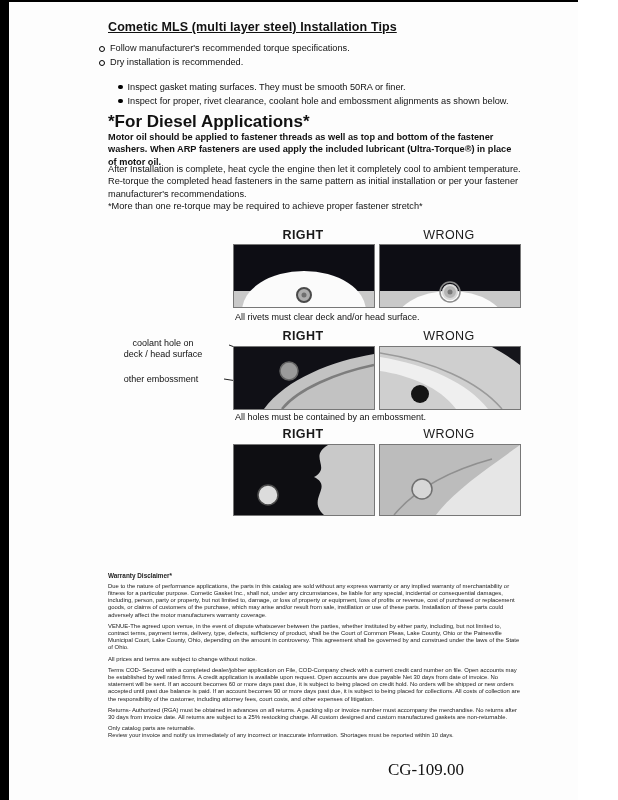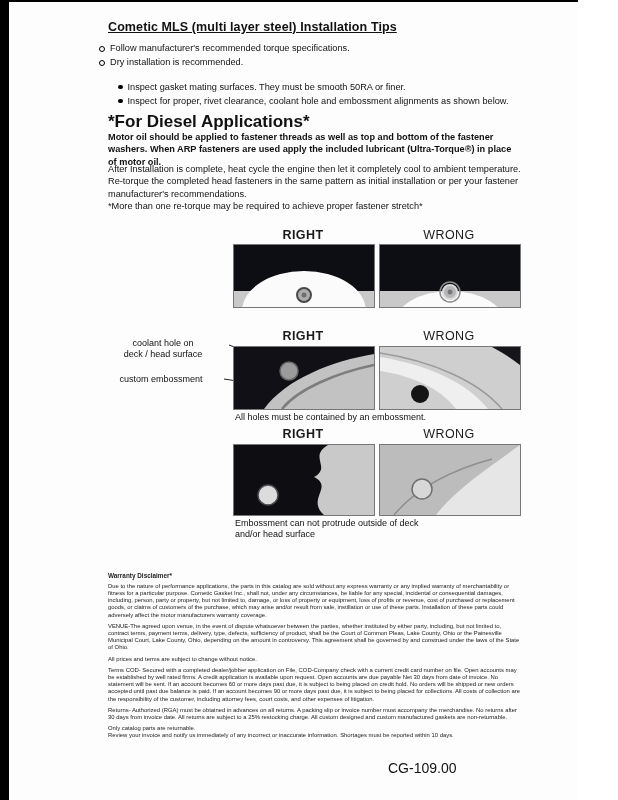--- a/index.html
+++ b/index.html
@@ -51,21 +51,21 @@
   .anno { position:absolute; font-size:9px; line-height:1.2; text-align:center; color:#111; }
   .anno-coolant { left:0; top:112px; width:126px; }
   .anno-emboss  { left:0; top:148px; width:122px; }
   .anno-lines { position:absolute; left:0; top:0; pointer-events:none; }
 
   .legal { position:absolute; left:108px; top:572px; width:412px; font-size:5.9px; line-height:1.22; color:#222; }
   .legal-h { font-weight:bold; font-size:6.4px; margin-bottom:3px; }
   .legal-p { margin:0 0 4px 0; }
   .legal-p.tight { margin-bottom:0; }
 
-  .footer { position:absolute; left:388px; top:760px; font-size:14px; color:#111; }
+  .footer { position:absolute; left:388px; top:760px; font-size:17px; color:#111;font-family:Liberation Serif, serif; }
 </style>
 </head>
 <body>
 
 <div class="page">
   <div class="edge-left"></div>
   <div class="edge-top"></div>
 
   <h1 class="title">Cometic MLS (multi layer steel) Installation Tips</h1>
 
@@ -117,29 +117,30 @@
     <div class="fig colR f-r1">
       <svg viewBox="0 0 140 62" width="140" height="62">
         <rect width="140" height="62" fill="#c9c9c9"></rect>
         <rect width="140" height="46" fill="#0d0d14"></rect>
         <ellipse cx="70" cy="80" rx="56" ry="34" fill="#fbfbfb"></ellipse>
         <circle cx="70" cy="47" r="10" fill="none" stroke="#8a8a8a" stroke-width="1.5"></circle>
         <circle cx="70" cy="47" r="7" fill="#b5b5b5" stroke="#d9d9d9" stroke-width="2"></circle>
         <circle cx="70" cy="47" r="2.5" fill="#777"></circle>
       </svg>
     </div>
+    <div class="cap c1">All rivets must clear deck and/or head surface.</div>
 
     <div class="lbl colL row2-lbl">RIGHT</div>
     <div class="lbl colR row2-lbl">WRONG</div>
 
     <div class="anno anno-coolant">
       <div>coolant hole on</div>
       <div>deck / head surface</div>
     </div>
-    <div class="anno anno-emboss">custom embossment</div>
+    <div class="anno anno-emboss">other embossment</div>
 
     <div class="fig colL f-r2">
       <svg viewBox="0 0 140 62" width="140" height="62">
         <rect width="140" height="62" fill="#c2c2c2"></rect>
         <path d="M0,0 H140 V7 C98,14 52,32 30,62 H0 Z" fill="#101016"></path>
         <path d="M140,18 C102,26 64,42 48,62" fill="none" stroke="#7d7d7d" stroke-width="2.5"></path>
         <circle cx="55" cy="24" r="9" fill="#9b9b9b" stroke="#666" stroke-width="1.5"></circle>
       </svg>
     </div>
     <div class="fig colR f-r2">
@@ -164,21 +165,20 @@
       </svg>
     </div>
     <div class="fig colR f-r3">
       <svg viewBox="0 0 140 70" width="140" height="70">
         <rect width="140" height="70" fill="#e6e6e6"></rect>
         <path d="M0,0 H140 C104,26 74,46 56,70 H0 Z" fill="#bcbcbc"></path>
         <path d="M14,70 C34,46 68,26 112,14" fill="none" stroke="#8f8f8f" stroke-width="1.5"></path>
         <circle cx="42" cy="44" r="10" fill="#d7d7d7" stroke="#707070" stroke-width="1.5"></circle>
       </svg>
     </div>
-    <div class="cap c3">Embossment can not protrude outside of deck and/or head surface</div>
   </div>
 
   <div class="legal">
     <div class="legal-h">Warranty Disclaimer*</div>
     <p class="legal-p">Due to the nature of performance applications, the parts in this catalog are sold without any express warranty or any implied warranty of merchantability or fitness for a particular purpose.  Cometic Gasket Inc., shall not, under any circumstances, be liable for any special, incidental or consequential damages, including, person, party or property, but not limited to, damage, or loss of property or equipment, loss of profits or revenue, cost of purchased or replacement goods, or claims of customers of the purchase, which may arise and/or result from sale, instillation or use of these parts.  Installation of these parts could adversely affect the motor manufacturers warranty coverage.</p>
     <p class="legal-p">VENUE-The agreed upon venue, in the event of dispute whatsoever between the parties, whether instituted by either party, including, but not limited to, contract terms, payment terms, delivery, type, defects, sufficiency of product, shall be the Court of Common Pleas, Lake County, Ohio or the Painesville Municipal Court, Lake County, Ohio, depending on the amount in controversy. This agreement shall be governed by and construed under the laws of the State of Ohio.</p>
     <p class="legal-p">All prices and terms are subject to change without notice.</p>
     <p class="legal-p">Terms COD- Secured with a completed dealer/jobber application on File, COD-Company check with a current credit card number on file.  Open accounts may be established by well rated firms.  A credit application is available upon request.  Open accounts are due payable Net 30 days from date of invoice.  No statement will be sent.  If an account becomes 60 or more days past due, it is subject to being placed on credit hold.  No orders will be shipped or new orders accepted until past due balance is paid.  If an account becomes 90 or more days past due, it is subject to being placed for collections.  All costs of collection are the responsibility of the customer, including attorney fees, court costs, and other expenses of litigation.</p>
     <p class="legal-p">Returns- Authorized (RGA) must be obtained in advances on all returns.  A packing slip or invoice number must accompany the merchandise.  No returns after 30 days from invoice date.  All returns are subject to a 25% restocking charge.  All custom designed and custom manufactured gaskets are non-returnable.</p>
     <p class="legal-p tight">Only catalog parts are returnable.</p>

